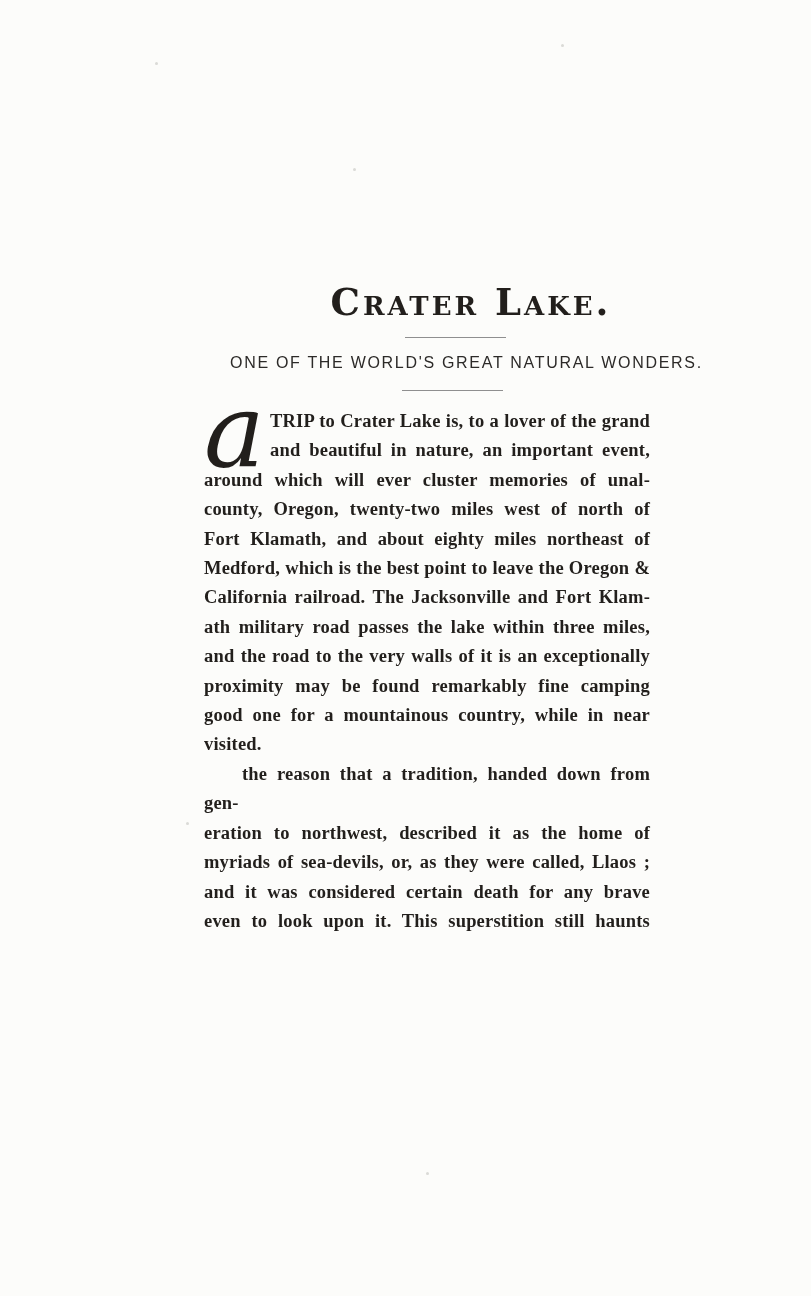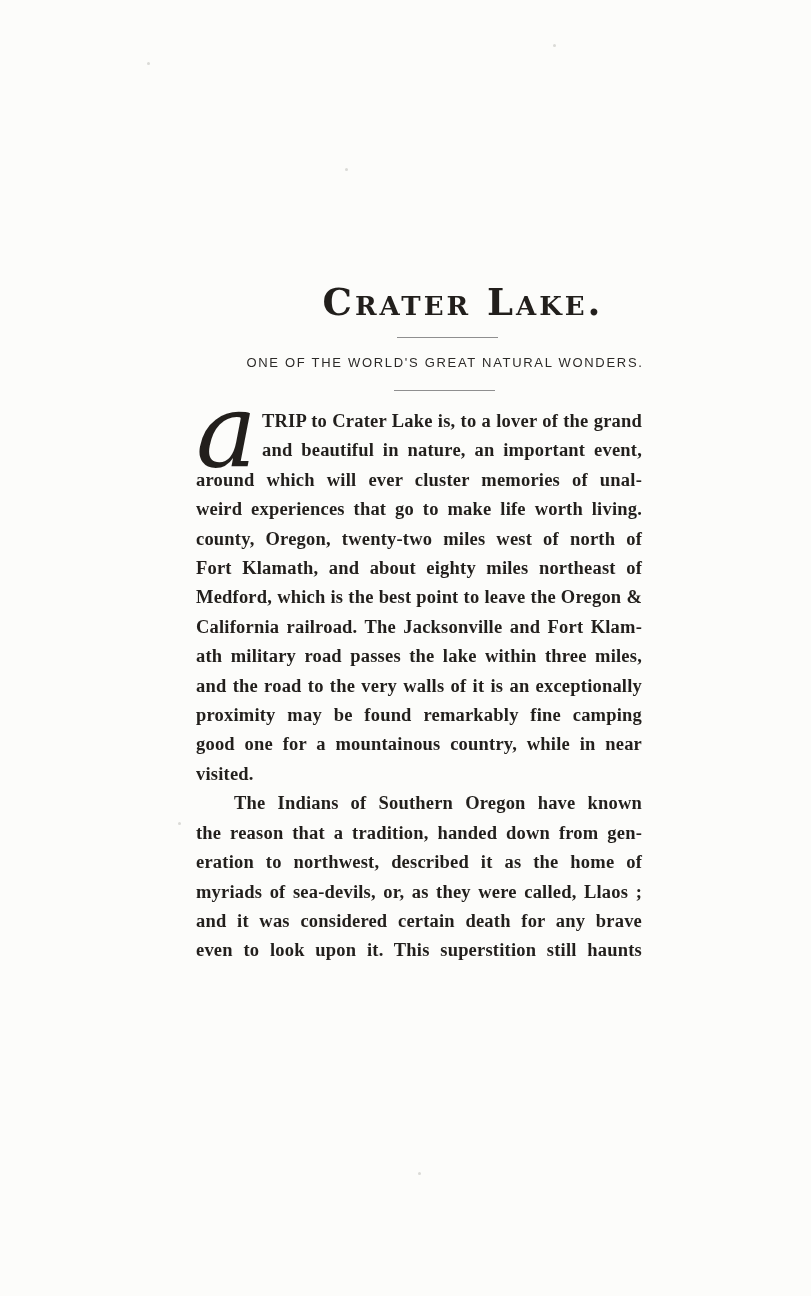--- a/index.html
+++ b/index.html
@@ -11,20 +11,21 @@
     width:811px;height:1296px;
     background:var(--paper);
     font-family:"Liberation Serif","DejaVu Serif",serif;
   }
   .page{
     position:relative;
     width:721px;height:1296px;
     background:var(--paper);
     overflow:hidden;
     color:var(--ink);
+    margin-left:8px;
   }
   
   .heading{
     position:absolute;
     left:196px;top:281px;
     width:446px;
     text-align:center;
   }
   .title{
     margin:0;
@@ -40,21 +41,21 @@
   .rule{
     width:101px;height:0;
     border-top:1px solid #8f8f8f;
     margin:0 auto;
   }
   .rule-top{margin-top:14px;transform:translateX(28px);}
   .rule-bottom{margin-top:19px;transform:translateX(25px);}
   .subtitle{
     margin-top:17px;
     font-family:"Liberation Sans","DejaVu Sans",sans-serif;
-    font-size:13px;
+    font-size:16px;
     line-height:16px;
     letter-spacing:1.7px;
     color:#2c2a28;
     transform:translateX(26px);
     white-space:nowrap;
   }
   
   .body-text{
     position:absolute;
     left:196px;top:407px;
@@ -110,35 +111,33 @@
     <div class="rule rule-bottom"></div>
   </header>
 
   <section class="body-text">
     <div class="para para-1">
       <span class="dropcap">A</span>
       <div>
           <div class="line">TRIP to Crater Lake is, to a lover of the grand</div>
           <div class="line">and beautiful in nature, an important event,</div>
           <div class="line">around which will ever cluster memories of unal-</div>
-          <div class="line">weird experiences that go to make life worth living.</div>
           <div class="line">county, Oregon, twenty-two miles west of north of</div>
           <div class="line">Fort Klamath, and about eighty miles northeast of</div>
           <div class="line">Medford, which is the best point to leave the Oregon &amp;</div>
           <div class="line">California railroad. The Jacksonville and Fort Klam-</div>
           <div class="line">ath military road passes the lake within three miles,</div>
           <div class="line">and the road to the very walls of it is an exceptionally</div>
           <div class="line">proximity may be found remarkably fine camping</div>
           <div class="line">good one for a mountainous country, while in near</div>
           <div class="line">visited.</div>
         </div>
     </div>
     <div class="para para-2">
       <div>
-          <div class="line">The Indians of Southern Oregon have known</div>
           <div class="line">the reason that a tradition, handed down from gen-</div>
           <div class="line">eration to northwest, described it as the home of</div>
           <div class="line">myriads of sea-devils, or, as they were called, Llaos ;</div>
           <div class="line">and it was considered certain death for any brave</div>
           <div class="line">even to look upon it. This superstition still haunts</div>
         </div>
     </div>
   </section>
 
   <div class="speck" style="left:345px;top:168px"></div>

